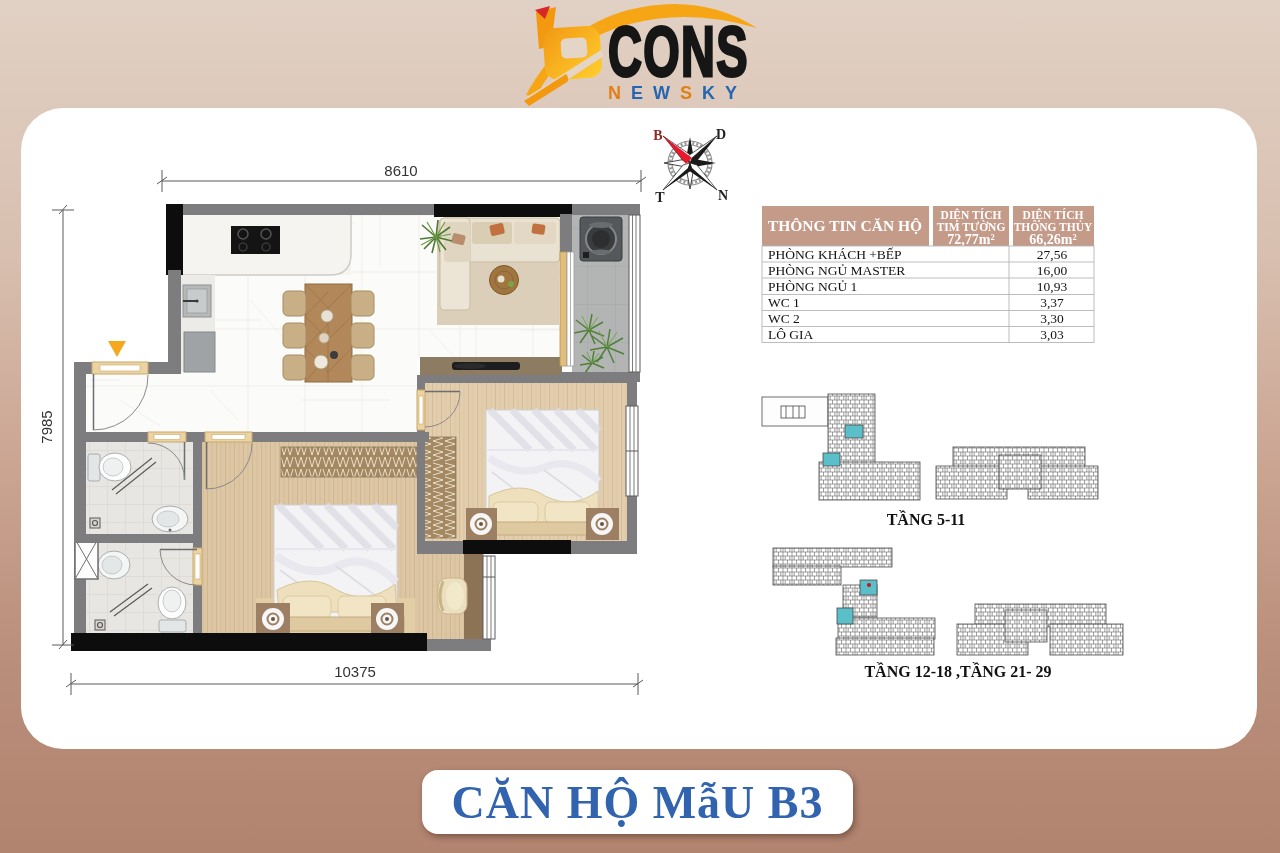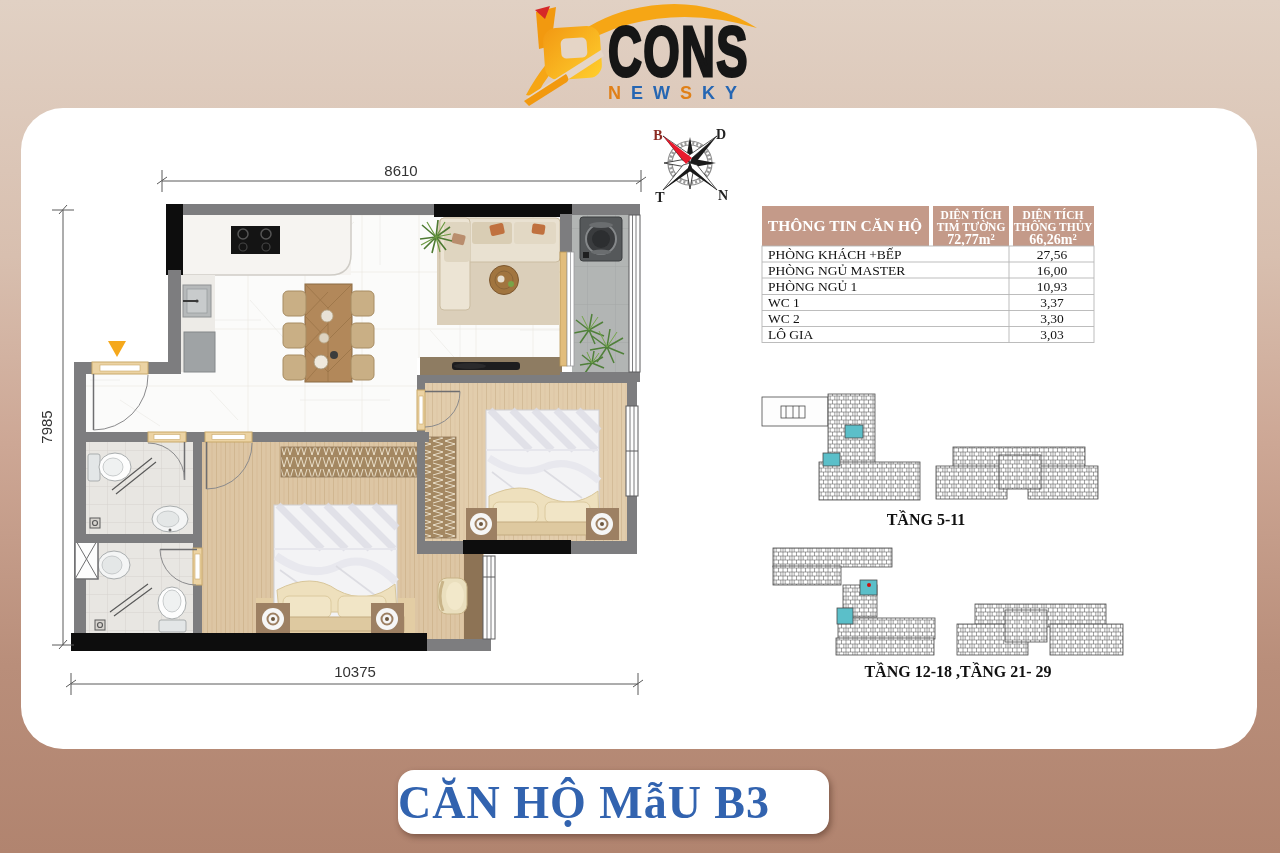--- a/index.html
+++ b/index.html
@@ -1,21 +1,21 @@
 <!DOCTYPE html>
 <html><head>
 <meta charset="utf-8">
 <style>
   html,body{margin:0;padding:0;}
   body{width:1280px;height:853px;position:relative;overflow:hidden;
        font-family:"Liberation Sans", sans-serif;
        background:linear-gradient(180deg,#e1d1c4 0%,#d8bfaf 30%,#cda795 52%,#b98e7a 78%,#b1846f 100%);}
   .card{position:absolute;left:21px;top:108px;width:1236px;height:641px;background:#fff;border-radius:42px;}
-  .banner{position:absolute;left:398px;top:770px;width:431px;height:64px;background:#fff;border-radius:16px;
-          box-shadow:2px 3px 6px rgba(60,30,20,.45);display:flex;align-items:center;justify-content:flex-start;}
+  .banner{position:absolute;left:422px;top:770px;width:431px;height:64px;background:#fff;border-radius:16px;
+          box-shadow:2px 3px 6px rgba(60,30,20,.45);display:flex;align-items:center;justify-content:center;}
   .banner span{font-family:"Liberation Serif",serif;font-weight:bold;font-size:46px;color:#3263af;letter-spacing:1px;}
   svg{position:absolute;left:0;top:0;}
 </style>
 </head>
 <body>
 
 <div class="card"></div>
 
 <svg width="1280" height="853" viewBox="0 0 1280 853">
 <defs>

